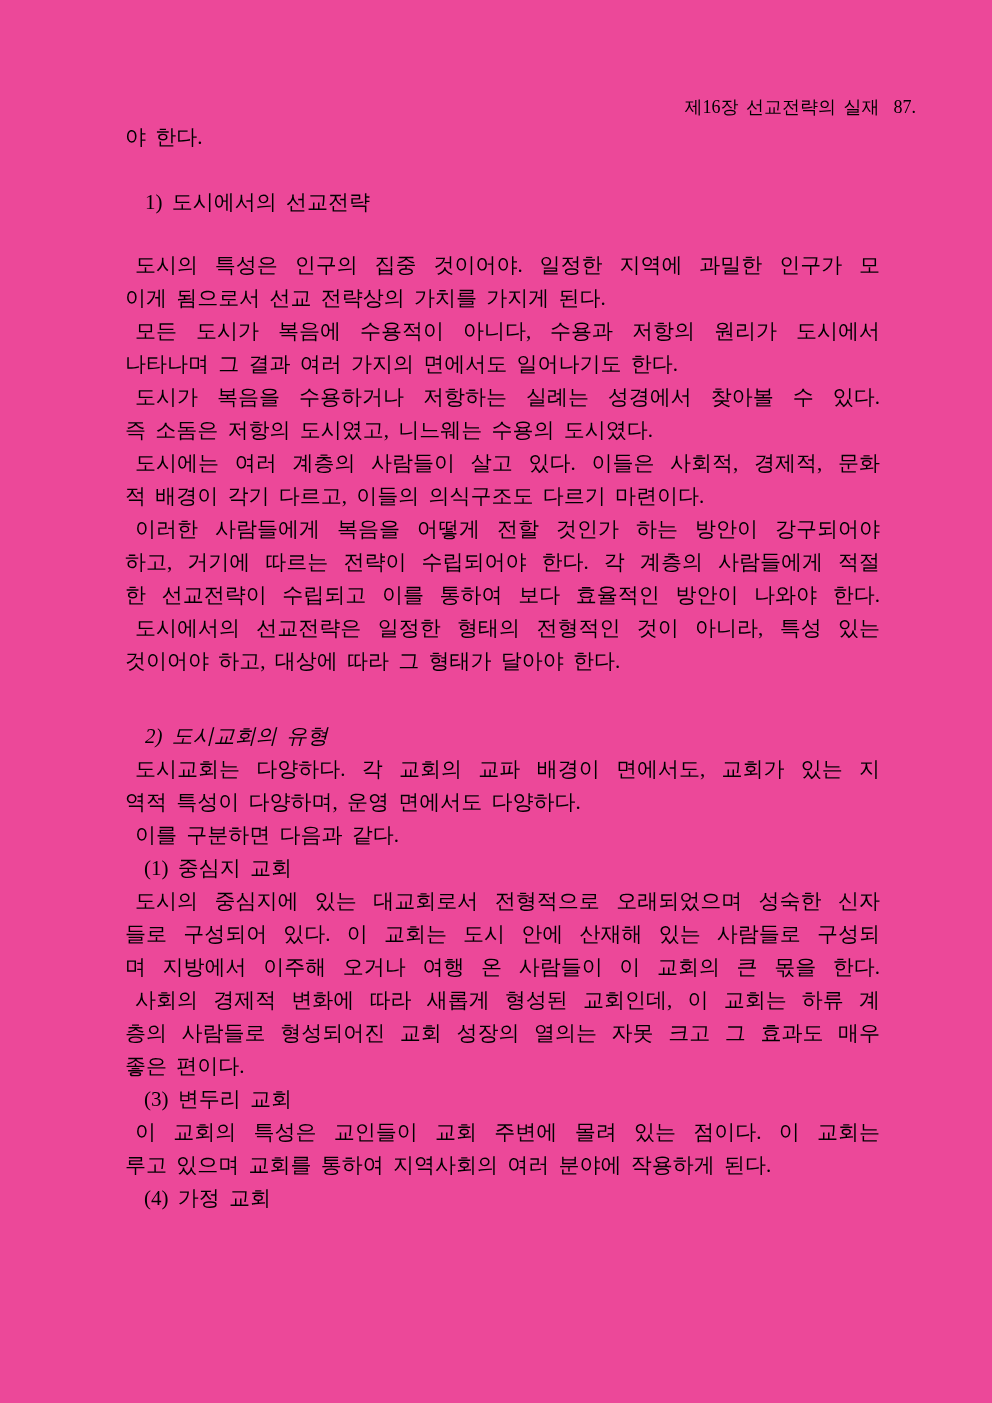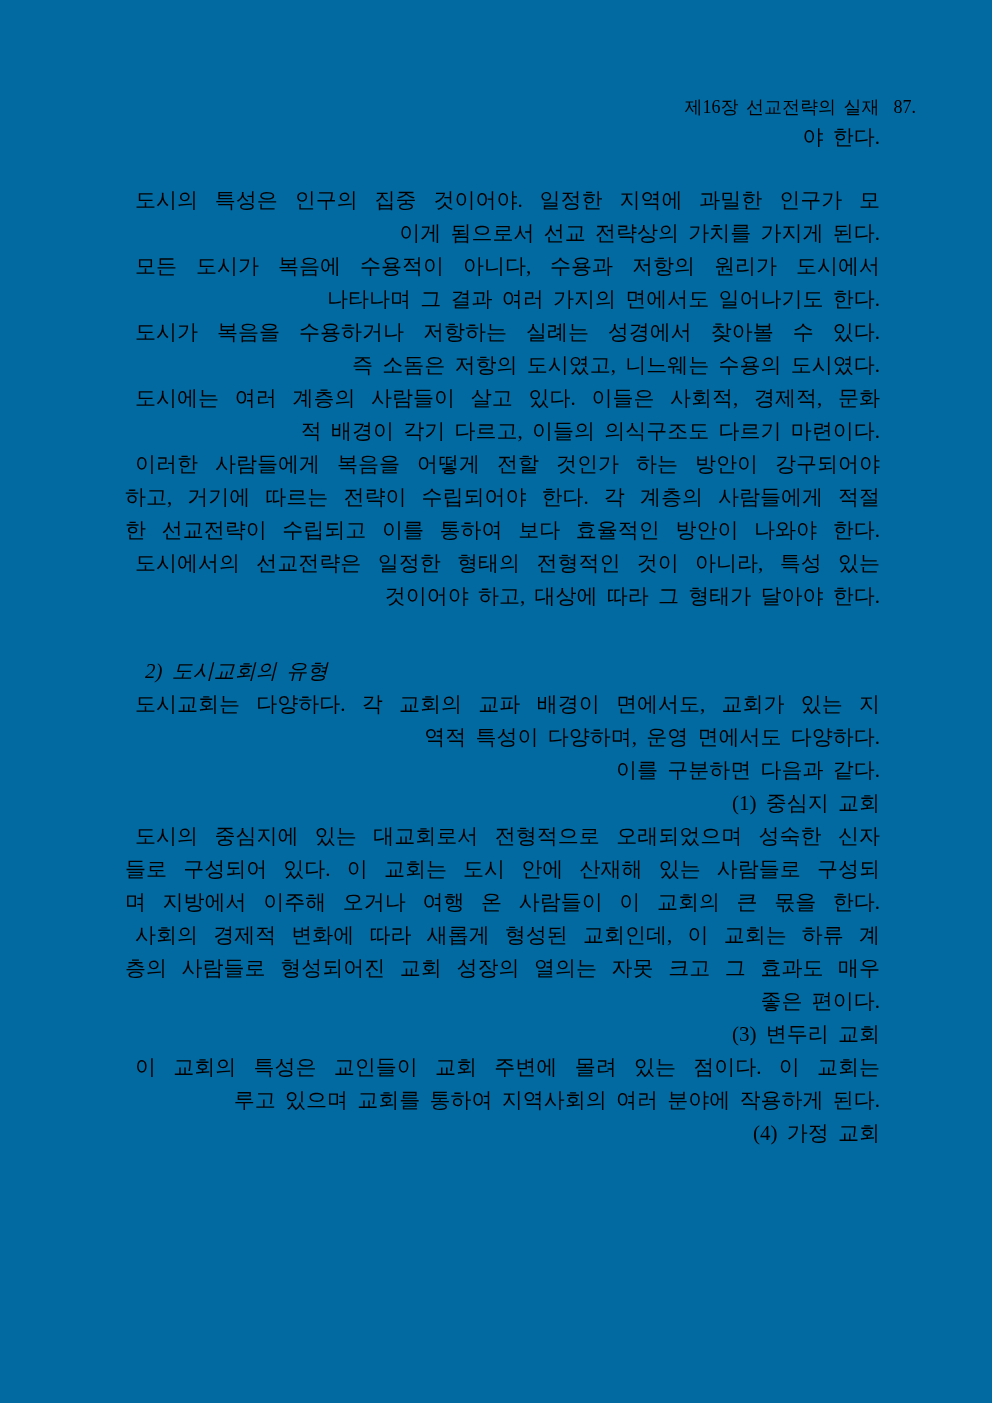--- a/index.html
+++ b/index.html
@@ -1,21 +1,21 @@
 <!DOCTYPE html>
 <html><head>
 <meta charset="utf-8">
 <style>
   * { margin: 0; padding: 0; box-sizing: border-box; }
   html, body { background: #ffffff; }
   .page {
     position: relative;
     width: 992px;
     height: 1403px;
-    background: #0369a1;
+    background: #ec4899;
     color: #000000;
     font-family: "Liberation Serif", "DejaVu Serif", serif;
     overflow: hidden;
   }
   .header-line {
     position: absolute;
     top: 96px;
     right: 76px;
     font-size: 18px;
     line-height: 22px;
@@ -29,21 +29,20 @@
     top: 0;
     width: 755px;
   }
   .line {
     font-size: 21px;
     line-height: 33px;
     height: 33px;
     white-space: nowrap;
     word-spacing: 4px;
     overflow: hidden;
-    text-align: right;
   }
   .line.fill {
     white-space: normal;
     text-align: justify;
     text-align-last: justify;
     text-justify: inter-word;
     word-spacing: normal;
   }
   .indent-none { padding-left: 0; }
   .indent-para { padding-left: 10px; }
@@ -68,20 +67,21 @@
 <div class="page">
 
   <div class="header-line">
     <span>제16장 선교전략의 실재</span><span class="header-page-no">87.</span>
   </div>
 
   <div class="textcol">
 
     <div class="line indent-none carryover">야 한다.</div>
 
+    <div id="s1-heading" class="section-heading">1) 도시에서의 선교전략</div>
 
     <div id="s1-lines">
         <div class="line indent-para fill">도시의 특성은 인구의 집중 것이어야. 일정한 지역에 과밀한 인구가 모</div>
         <div class="line indent-none">이게 됨으로서 선교 전략상의 가치를 가지게 된다.</div>
         <div class="line indent-para fill">모든 도시가 복음에 수용적이 아니다, 수용과 저항의 원리가 도시에서</div>
         <div class="line indent-none">나타나며 그 결과 여러 가지의 면에서도 일어나기도 한다.</div>
         <div class="line indent-para fill">도시가 복음을 수용하거나 저항하는 실례는 성경에서 찾아볼 수 있다.</div>
         <div class="line indent-none">즉 소돔은 저항의 도시였고, 니느웨는 수용의 도시였다.</div>
         <div class="line indent-para fill">도시에는 여러 계층의 사람들이 살고 있다. 이들은 사회적, 경제적, 문화</div>
         <div class="line indent-none">적 배경이 각기 다르고, 이들의 의식구조도 다르기 마련이다.</div>

